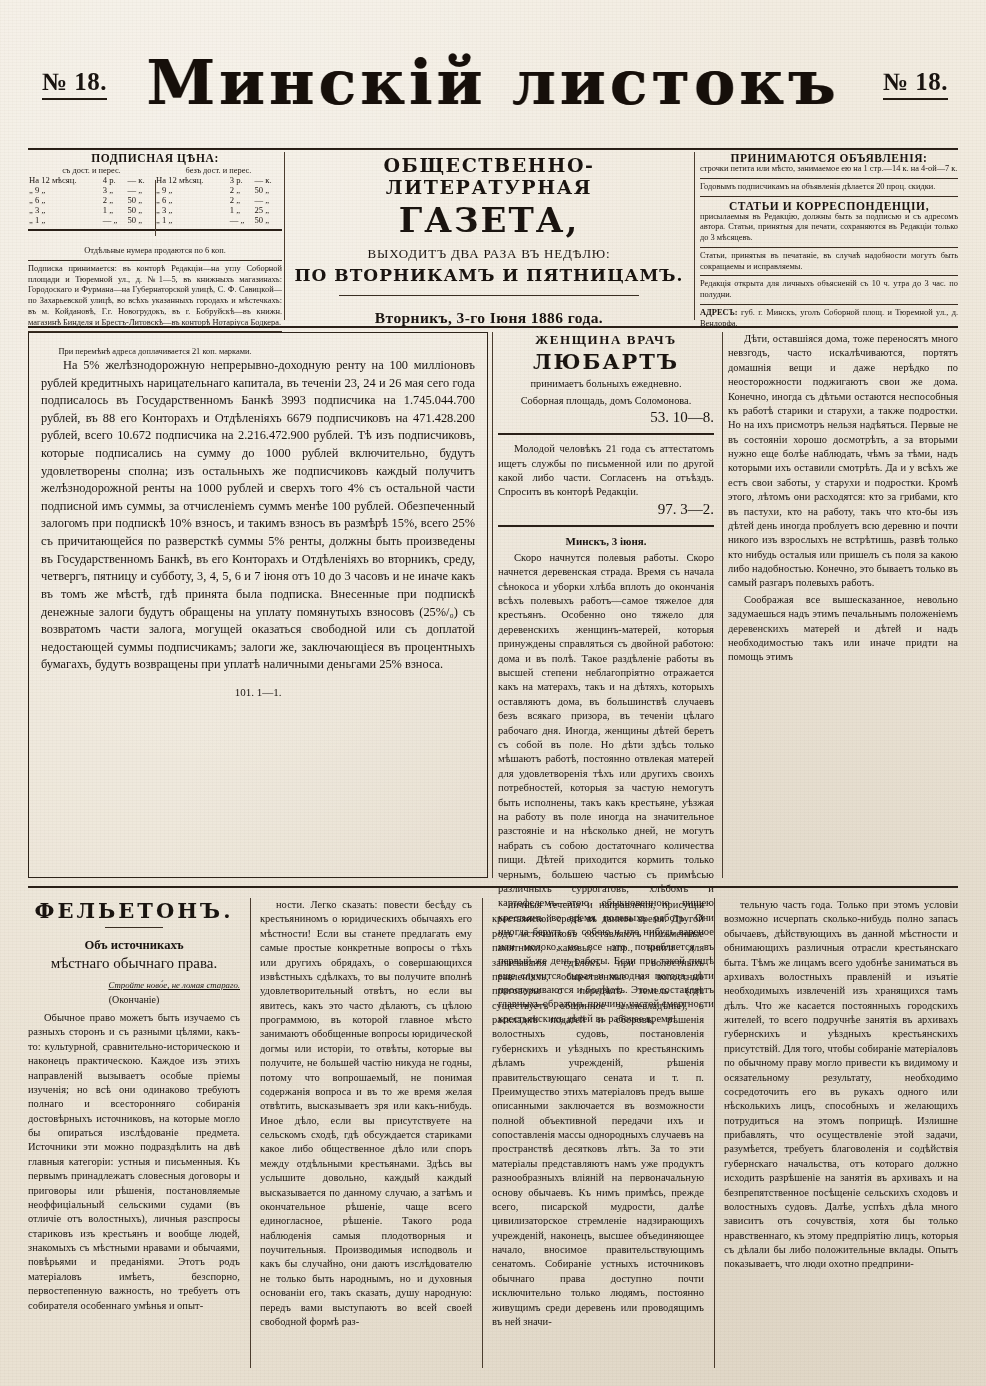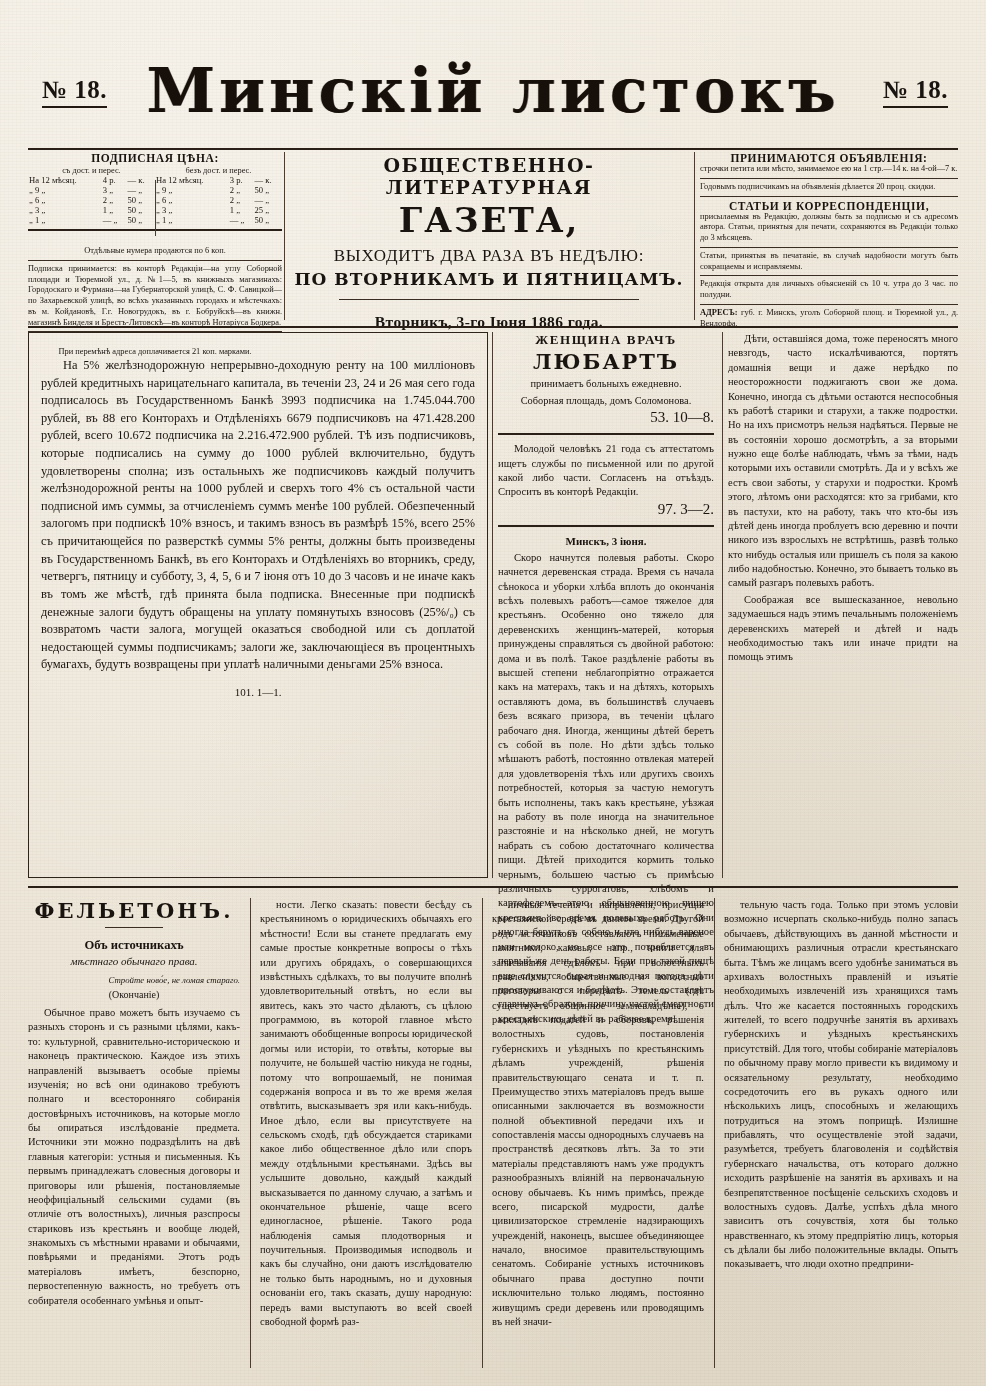--- a/index.html
+++ b/index.html
@@ -21,21 +21,21 @@
   .grain{
     position:absolute;inset:0;
     background-image:
       repeating-linear-gradient(0deg, rgba(90,70,40,0.05) 0px, rgba(90,70,40,0.05) 1px, rgba(0,0,0,0) 1px, rgba(0,0,0,0) 3px),
       repeating-linear-gradient(90deg, rgba(90,70,40,0.035) 0px, rgba(90,70,40,0.035) 1px, rgba(0,0,0,0) 1px, rgba(0,0,0,0) 4px);
     opacity:.5;pointer-events:none;
   }
   .sheet{position:absolute;left:0;top:0;width:986px;height:1386px;}
 
   
-  .masthead{position:absolute;left:28px;top:56px;width:930px;height:86px;}
+  .masthead{position:absolute;left:28px;top:48px;width:930px;height:86px;}
   .issue-left{position:absolute;left:14px;top:20px;font-weight:bold;font-size:25px;letter-spacing:.5px;}
   .issue-right{position:absolute;right:10px;top:20px;font-weight:bold;font-size:25px;letter-spacing:.5px;}
   .issue-left:after,.issue-right:after{content:"";display:block;height:2px;background:#221a12;margin-top:2px;}
   .paper-title{
     position:absolute;left:0;right:0;top:-2px;text-align:center;
     font-family:"DejaVu Serif", serif;
     font-weight:bold;font-size:62px;letter-spacing:4px;
     color:#160f0a;
     text-shadow:0.6px 0 0 rgba(20,12,8,.55), -0.6px 0 0 rgba(20,12,8,.25);
   }
@@ -53,21 +53,21 @@
   .hdr h4{margin:0;font-size:11.5px;font-weight:bold;letter-spacing:.6px;text-align:center;}
   .tiny{font-size:8.4px;line-height:1.28;text-align:justify;}
   .tiny.c{text-align:center;margin-top:15px;}
   .price-table{width:100%;font-size:8.6px;border-collapse:collapse;margin-top:2px;}
   .price-table td{padding:0 1px;white-space:nowrap;}
   .pt-head{font-size:8.4px;text-align:center;}
   .midline{position:absolute;left:50%;top:14px;height:56px;width:1px;background:#4a3c2e;}
 
   .sub-genre{font-family:"DejaVu Serif",serif;font-weight:bold;font-size:19px;letter-spacing:1.6px;margin-top:2px;}
   .gazeta{font-family:"DejaVu Serif",serif;font-weight:bold;font-size:34px;letter-spacing:2px;margin-top:2px;}
-  .out2{font-size:17px;letter-spacing:.8px;margin-top:6px;}
+  .out2{font-size:13px;letter-spacing:.8px;margin-top:6px;}
   .days{font-family:"DejaVu Serif",serif;font-weight:bold;font-size:17px;letter-spacing:1px;margin-top:3px;}
   .dateline{font-weight:bold;font-size:15.5px;letter-spacing:.4px;margin-top:13px;}
 
   
   .body1{position:absolute;left:28px;top:332px;width:930px;height:546px;}
   .b1col{position:absolute;top:0;bottom:0;}
   .b1a{left:0;width:460px;}
   .b1b{left:470px;width:216px;}
   .b1c{left:700px;width:230px;}
   .boxed{border:1px solid #2e241a;padding:10px 12px 8px 12px;height:calc(100% - 20px);}
@@ -87,22 +87,22 @@
 
   
   .body2{position:absolute;left:28px;top:898px;width:930px;height:470px;}
   .f-col{position:absolute;top:0;bottom:0;}
   .fa{left:0;width:212px;}
   .fb{left:232px;width:212px;}
   .fc{left:464px;width:212px;}
   .fd{left:696px;width:234px;}
   .feuil-title{font-family:"DejaVu Serif",serif;font-weight:bold;font-size:21px;letter-spacing:3px;text-align:center;}
   .feuil-sub{text-align:center;font-weight:bold;font-size:12.6px;margin-top:10px;}
-  .feuil-sub2{text-align:center;font-style:italic;font-size:11px;margin-top:2px;}
-  .feuil-motto{text-align:right;font-size:8.8px;font-style:italic;margin-top:8px;}
+  .feuil-sub2{text-align:center;font-size:15px;margin-top:2px;}
+  .feuil-motto{text-align:right;font-size:8.8px;font-style:italic;margin-top:8px;text-decoration:underline;}
   .feuil-end{text-align:center;font-size:10px;margin-top:4px;}
   .hr-short{height:1px;background:#3a2e22;width:58px;margin:4px auto;}
   .hr-full{height:2px;background:#2a2018;}
 </style>
 </head>
 <body>
 
 <div class="paper"></div>
 <div class="grain"></div>
 

